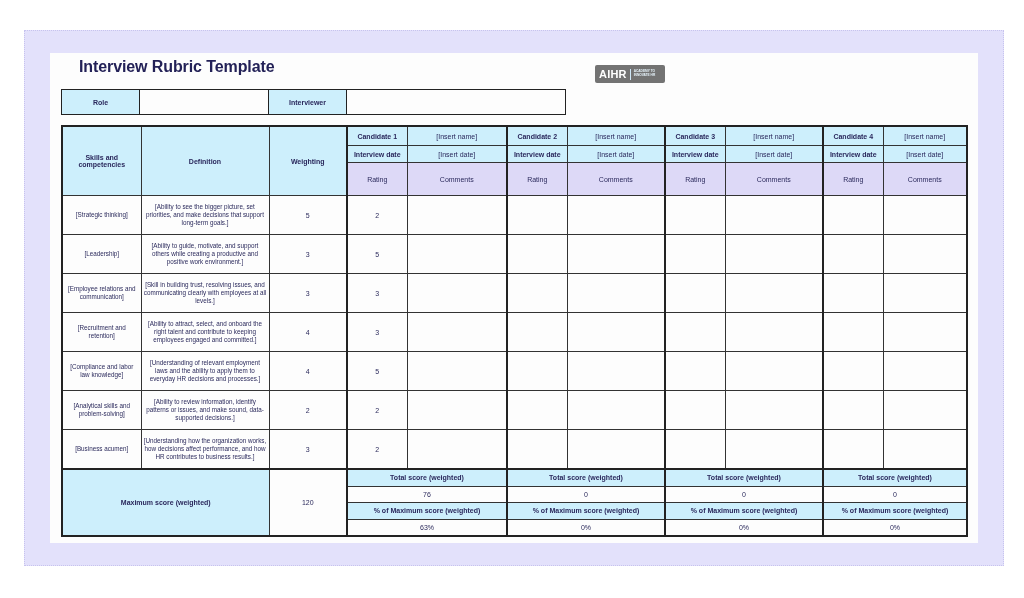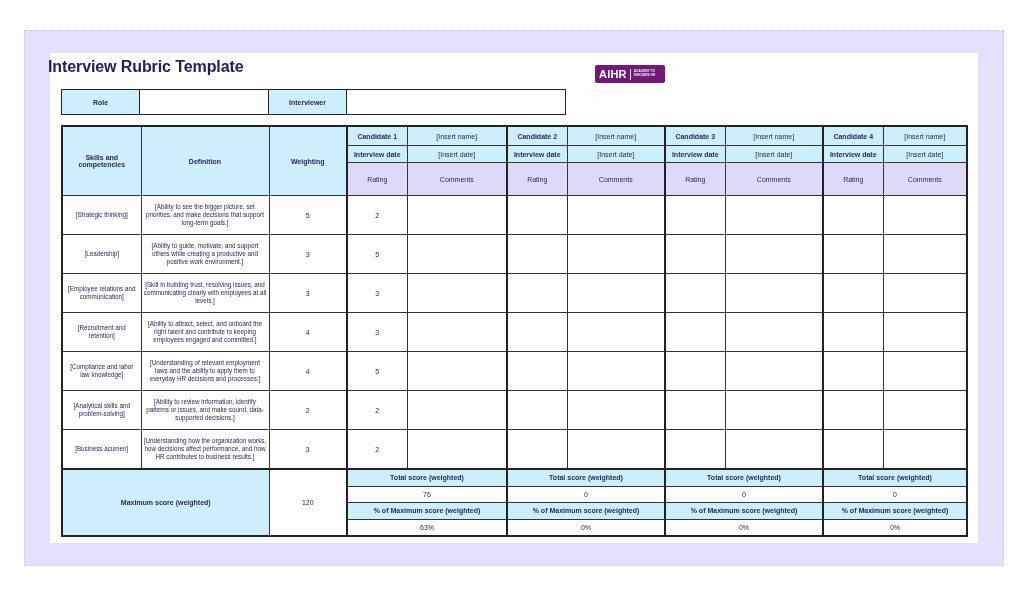--- a/index.html
+++ b/index.html
@@ -11,26 +11,26 @@
     position:absolute; left:24px; top:30px; width:980px; height:536px;
     background:#e3e1fb;
     border:1px dotted #c7c3ee;
     box-sizing:border-box;
   }
   .sheet {
     position:absolute; left:50px; top:53px; width:928px; height:490px;
     background:#fdfdfd;
   }
   .title {
-    position:absolute; left:48px; top:58px;
+    position:absolute; left:79px; top:58px;
     font-size:16px; font-weight:bold; color:#232157; letter-spacing:-0.1px;
   }
   .logo {
     position:absolute; left:595px; top:65px; width:70px; height:18px;
-    background:#701a75; border-radius:2px; display:flex; align-items:center; padding-left:4px; box-sizing:border-box;
+    background:#737373; border-radius:2px; display:flex; align-items:center; padding-left:4px; box-sizing:border-box;
   }
   .logo .mark { color:#fff; font-weight:bold; font-size:11px; letter-spacing:0.2px; }
   .logo .sep { width:1px; height:11px; background:#cfe8f8; margin:0 3px; }
   .logo .tag { color:#e8f5fd; font-size:3.2px; line-height:3.6px; font-weight:bold; text-transform:uppercase; }
 
   table { border-collapse:collapse; position:absolute; table-layout:fixed; }
   td { padding:0; text-align:center; vertical-align:middle; font-size:7px; color:#2b2a5c; overflow:hidden; }
 
   .role-table { left:61px; top:89px; border:1.5px solid #222; }
   .role-table td { height:24px; border:1.5px solid #222; }

